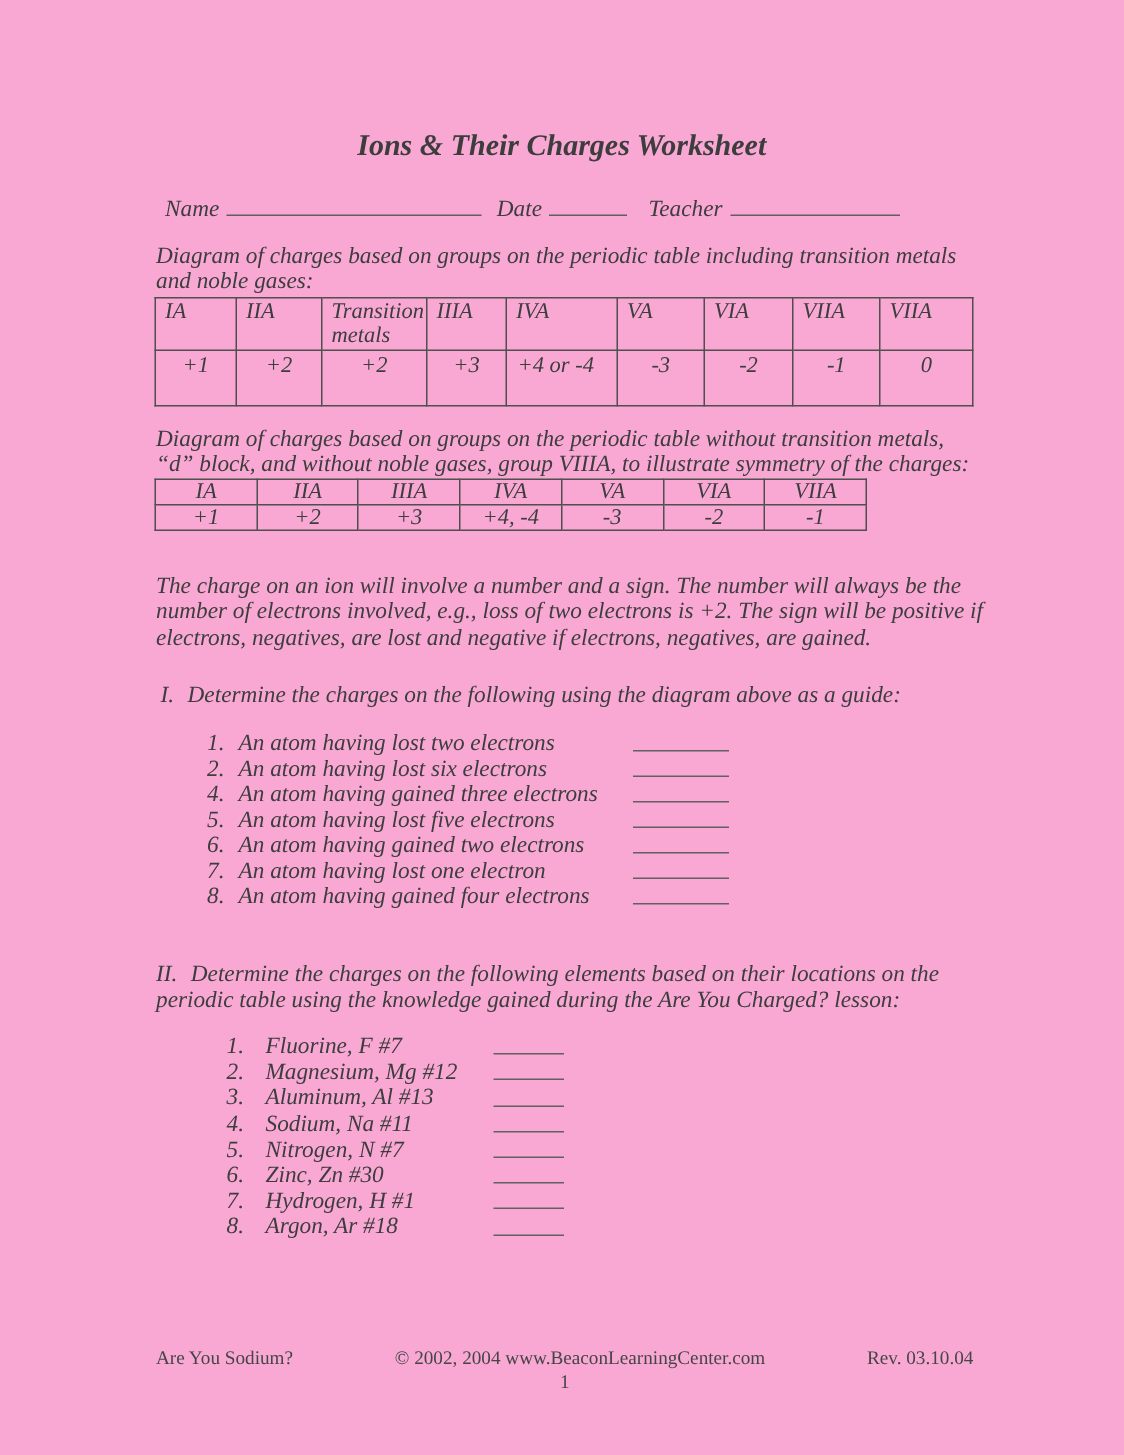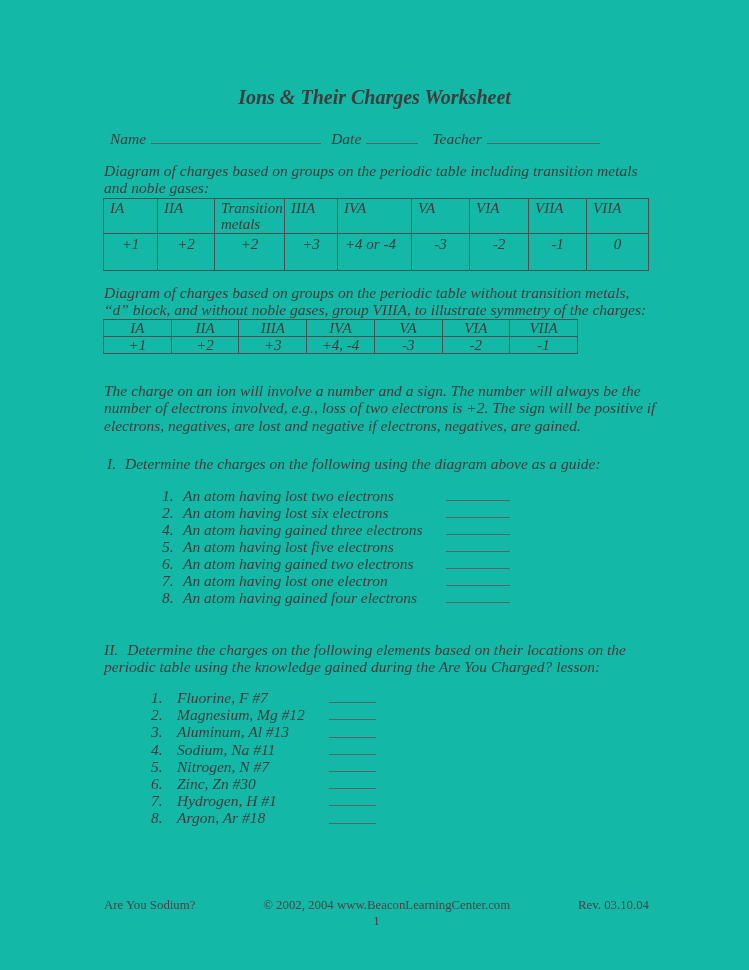--- a/index.html
+++ b/index.html
@@ -1,19 +1,19 @@
 <!DOCTYPE html>
 <html><head>
 <meta charset="utf-8">
 <style>
   html,body { margin:0; padding:0; background:#ffffff; }
   .page {
     position:relative;
     width:749px; height:970px;
-    background:#14b8a6;
+    background:#f9a8d4;
     font-family:"Liberation Serif", serif;
     font-style:italic;
     color:#3d3d3d;
     overflow:hidden;
   }
   .abs { position:absolute; }
 
   #title {
     top:86px; left:0; width:749px;
     text-align:center;
@@ -56,21 +56,21 @@
   #table1 tr.head td { text-align:left; padding:1px 2px 1px 6px; height:30px; }
   #table1 tr.vals td { text-align:center; padding:2px 2px; height:32px; }
   #table1 tr.vals td.wrapcell { text-align:left; padding-left:7px; padding-right:11px; }
 
   #table2 { top:319px; left:103px; width:475px; }
   #table2 td { text-align:center; padding:0 2px; height:16px; }
 
   #sec1head { top:455px; left:107px; width:552px; font-size:15.5px; }
   .secnum { display:inline-block; margin-right:9px; }
 
-  #list1 { top:487px; left:138px; width:430px; font-size:15.5px; line-height:17px;margin-left:24px; }
+  #list1 { top:487px; left:138px; width:430px; font-size:15.5px; line-height:17px; }
   #list1 .li { position:relative; white-space:nowrap; height:17px; }
   #list1 .num { display:inline-block; width:21px; }
   #list1 .ansblank { position:absolute; left:284px; bottom:3px; width:64px; border-bottom:1.2px solid #616161; height:0; }
 
   #sec2para { top:641px; left:104px; width:556px; font-size:15.5px; line-height:17.4px; }
 
   #list2 { top:689px; left:151px; width:320px; font-size:15.5px; line-height:17.2px; }
   #list2 .li { position:relative; white-space:nowrap; height:17.2px; }
   #list2 .num { display:inline-block; width:26px; }
   #list2 .ansblank { position:absolute; left:178px; bottom:3px; width:47px; border-bottom:1.2px solid #616161; height:0; }

